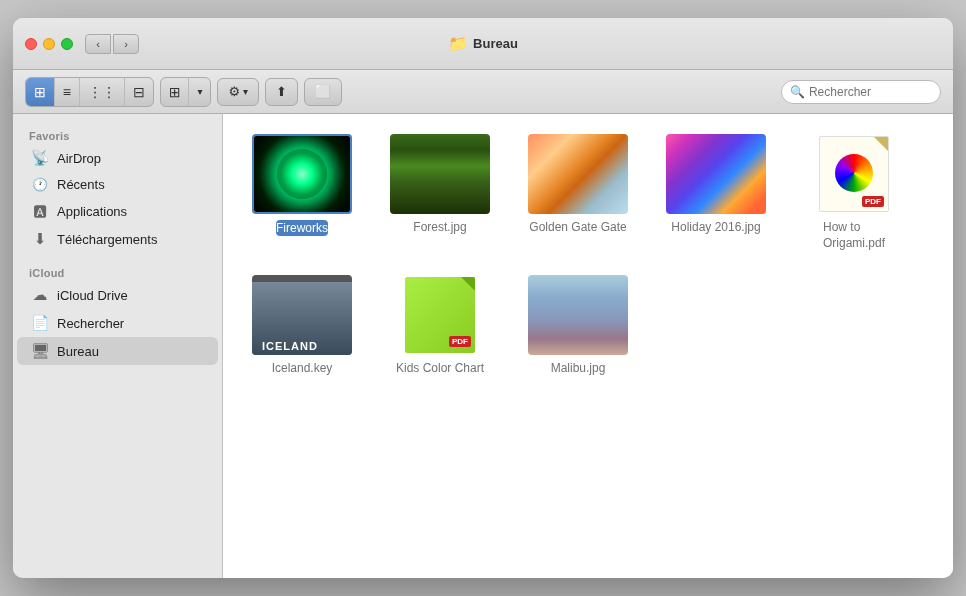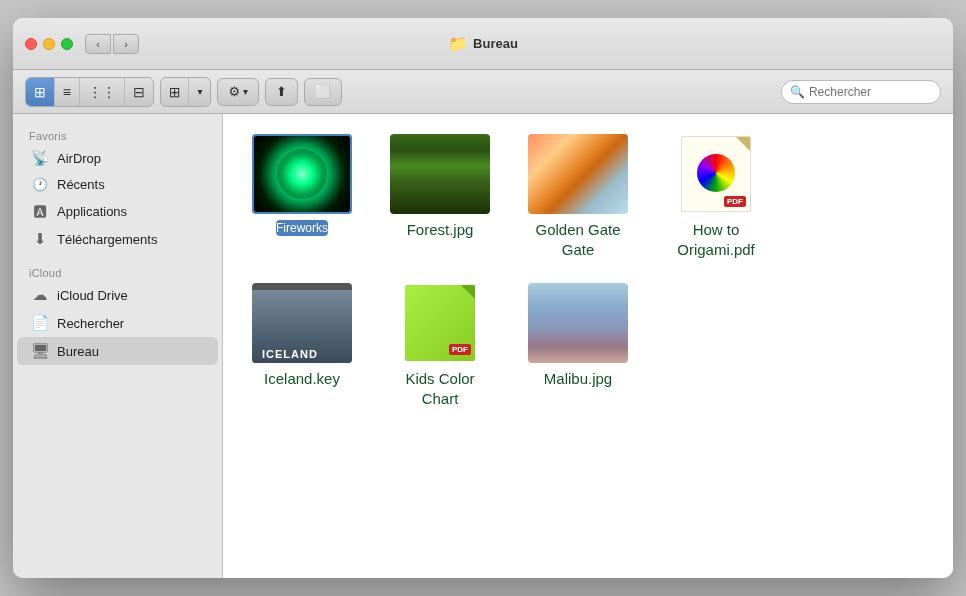--- a/index.html
+++ b/index.html
@@ -155,21 +155,21 @@
     
     .sidebar {
       width: 210px;
       background: rgba(230,230,230,0.95);
       border-right: 1px solid #c0c0c0;
       padding: 12px 0;
       overflow-y: auto;
     }
     .sidebar-section-header {
       font-size: 11px;
-      font-weight: 400;
+      font-weight: 700;
       color: #888;
       padding: 4px 16px 2px;
       text-transform: none;
       letter-spacing: 0.02em;
     }
     .sidebar-item {
       display: flex;
       align-items: center;
       padding: 5px 14px;
       gap: 8px;
@@ -215,23 +215,23 @@
       width: 100px;
       height: 80px;
       border-radius: 4px;
       overflow: hidden;
       display: flex;
       align-items: center;
       justify-content: center;
       position: relative;
     }
     .file-name {
-      font-size: 15px;
-      color: #14532d;
-      text-align: center;
+      font-size: 12px;
+      color: #737373;
+      text-align: left;
       line-height: 1.3;
     }
     .file-name-selected {
       background: #4a7fc1;
       color: white;
       border-radius: 4px;
       padding: 1px 0;
       font-size: 12px;
     }
   </style>
@@ -339,20 +339,25 @@
           </div>
           <span class="file-name">Forest.jpg</span>
         </div>
 
         <div class="file-item">
           <div class="file-thumb" style="background: linear-gradient(135deg, #ff9060 0%, #ffcc88 25%, #e8882a 45%, #cc6611 55%, #99bbcc 75%, #bbddee 100%);">
           </div>
           <span class="file-name">Golden Gate Gate</span>
         </div>
 
+        <div class="file-item">
+          <div class="file-thumb" style="background: linear-gradient(135deg, #ff55aa 0%, #cc33bb 15%, #8833cc 30%, #5544ee 45%, #3388ff 60%, #ffaa33 75%, #ff6633 90%);">
+          </div>
+          <span class="file-name">Holiday 2016.jpg</span>
+        </div>
 
         <div class="file-item">
           <div class="file-thumb" style="background: transparent; display:flex; align-items:center; justify-content:center;">
             <div style="width:70px;height:76px;background:#fffdf0;border:1px solid #ddd;border-radius:2px;position:relative;display:flex;align-items:center;justify-content:center;flex-direction:column;overflow:hidden;">
               <div style="position:absolute;top:0;right:0;width:0;height:0;border-style:solid;border-width:0 14px 14px 0;border-color:transparent #ccb860 transparent transparent;"></div>
               <div style="width:38px;height:38px;border-radius:50%;background:conic-gradient(#ff0000,#ff8800,#ffff00,#00aa00,#0000ff,#8800ff,#ff0000);margin-bottom:2px;"></div>
               <div style="position:absolute;bottom:4px;right:4px;background:#cc2222;color:white;font-size:8px;font-weight:bold;padding:1px 3px;border-radius:2px;">PDF</div>
             </div>
           </div>
           <span class="file-name" style="white-space:pre-line;">How to

